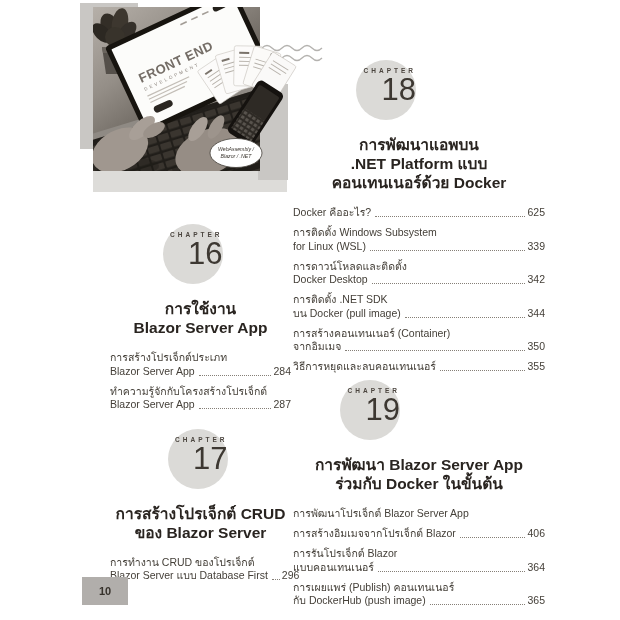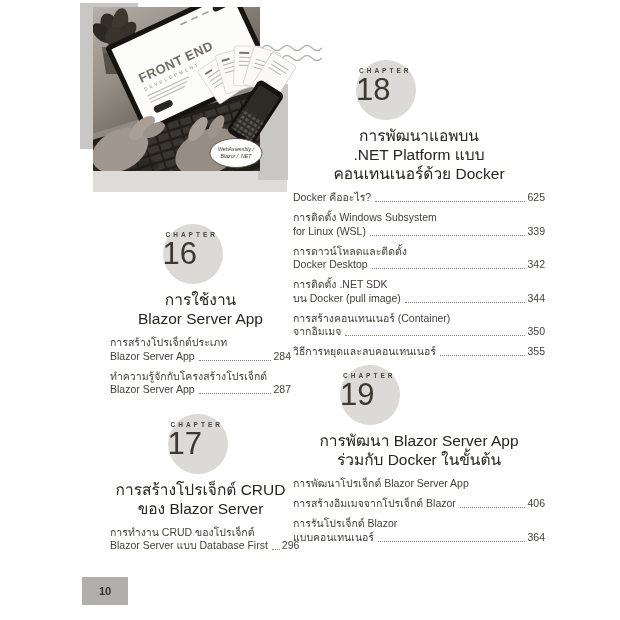--- a/index.html
+++ b/index.html
@@ -14,33 +14,33 @@
   .col{position:absolute}
   .col-left{left:110px;top:224px;width:181px}
   .col-right{left:293px;top:56px;width:252px}
 
   .chapter{display:block}
   .chapter + .chapter{margin-top:15px}
   .c17{margin-top:17px !important}
   .c19{margin-top:4px !important}
 
   .badge{width:60px;height:60px;border-radius:50%;background:#dbdad7;
-    margin:0 auto;display:flex;flex-direction:column;align-items:flex-start}
+    margin:0 auto;display:flex;flex-direction:column;align-items:flex-end}
   .c16 .badge{transform:translateX(-8px)}
   .c17 .badge{transform:translateX(-3px)}
   .c18 .badge{transform:translateX(-33px);margin-top:4px}
   .c19 .badge{transform:translateX(-49px)}
   .badge-label{font-size:6.5px;font-weight:bold;letter-spacing:3px;text-indent:3px;
     color:#4b453f;margin-top:7px;white-space:nowrap}
   .badge-number{font-size:31px;line-height:1.05;color:#3d3832;font-weight:500}
 
-  .chapter-title{margin-top:6px;text-align:center;font-size:15.5px;font-weight:normal;
+  .chapter-title{margin-top:15px;text-align:center;font-size:15.5px;font-weight:bold;
     color:#292420;line-height:19px;white-space:nowrap}
 
-  .toc{margin-top:8px}
+  .toc{margin-top:14px}
   .entry{margin-bottom:6.5px}
   .line{display:flex;align-items:flex-end;font-size:10.5px;line-height:13.5px;color:#454039}
   .line .t{white-space:nowrap}
   .dots{flex:1;border-bottom:1.6px dotted #857f77;margin:0 2px 2.5px 4px;min-width:8px}
   .pg{font-size:10.5px;color:#454039}
 
   
   .folio-block{position:absolute;left:82px;top:577px;width:46px;height:28px;
     background:#b1aeab;display:flex;align-items:center;justify-content:center}
   .folio-block span{font-size:11px;font-weight:bold;color:#37322c}
@@ -331,20 +331,30 @@
           <div class="entry">
             <div class="line">
               <span class="t">การรันโปรเจ็กต์ Blazor</span>
             </div>
             <div class="line">
               <span class="t">แบบคอนเทนเนอร์</span>
               <span class="dots"></span>
               <span class="pg">364</span>
             </div>
           </div>
+          <div class="entry">
+            <div class="line">
+              <span class="t">การเผยแพร่ (Publish) คอนเทนเนอร์</span>
+            </div>
+            <div class="line">
+              <span class="t">กับ DockerHub (push image)</span>
+              <span class="dots"></span>
+              <span class="pg">365</span>
+            </div>
+          </div>
         </div>
     </div>
   </section>
 
   <div class="folio-block">
     <span>10</span>
   </div>
 </div>
 
 </body></html>

